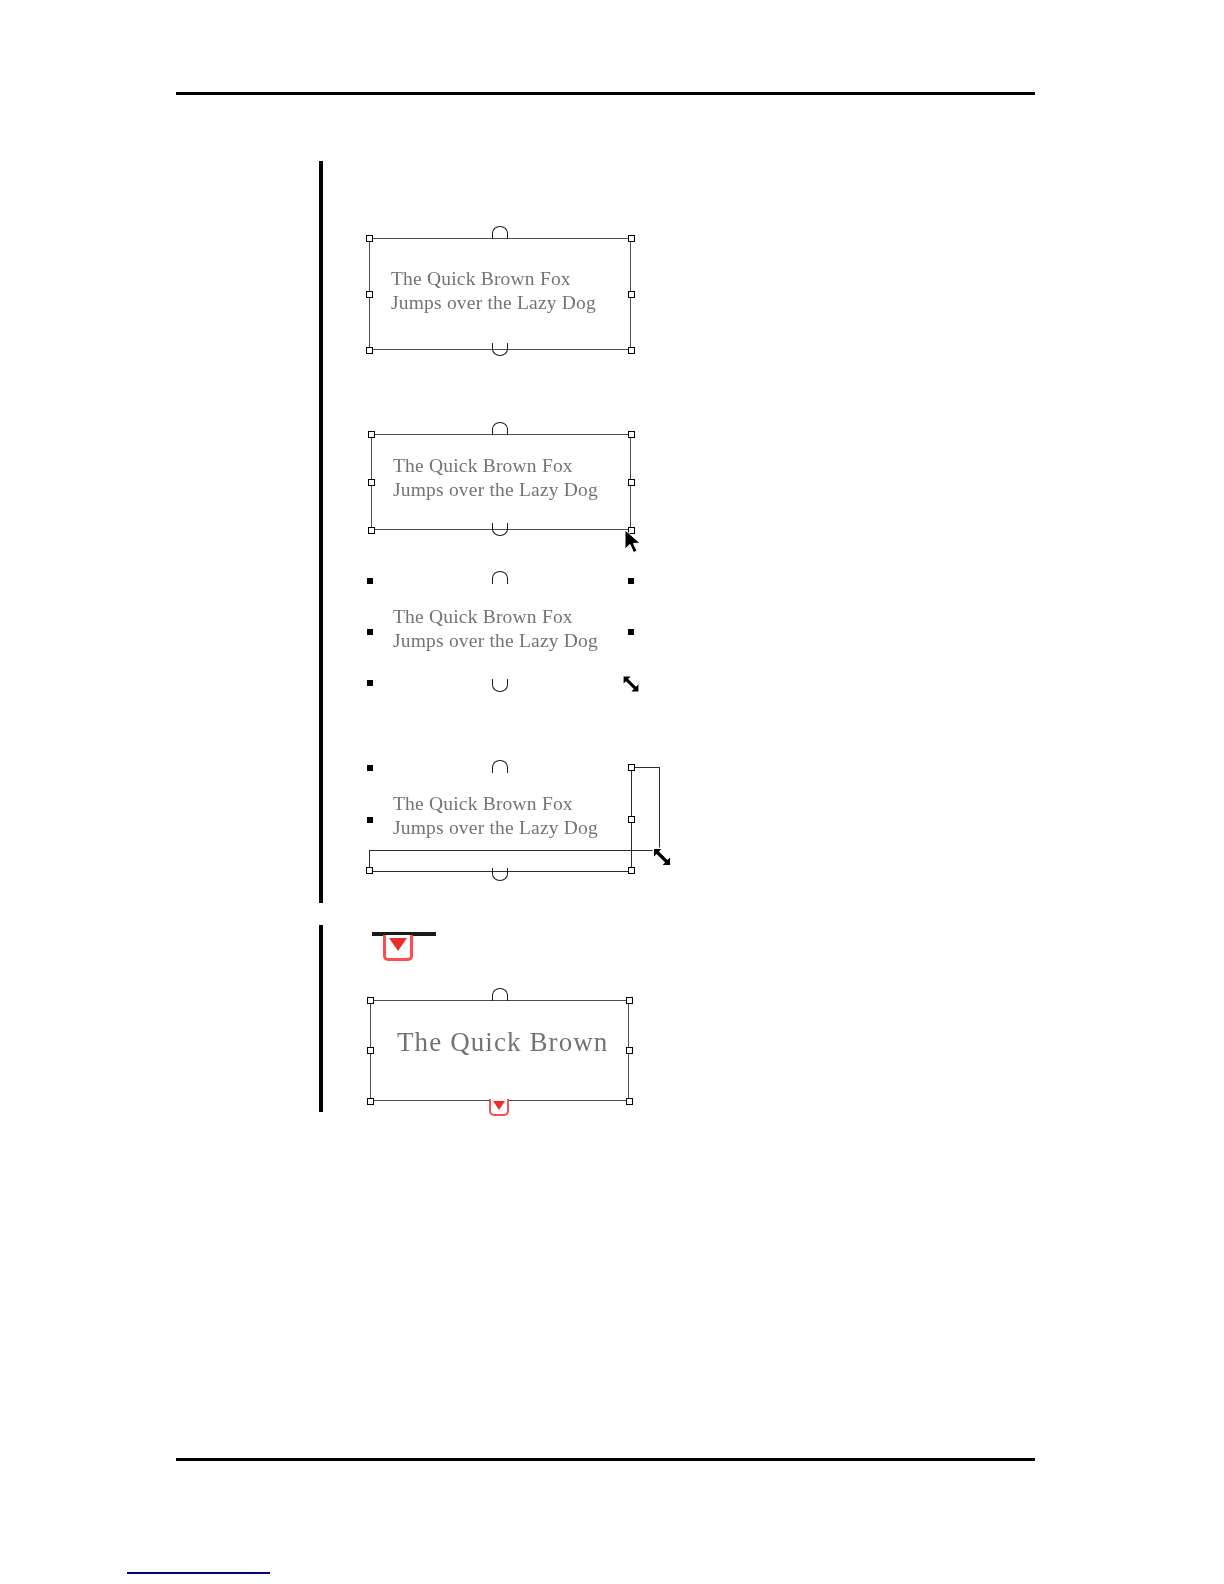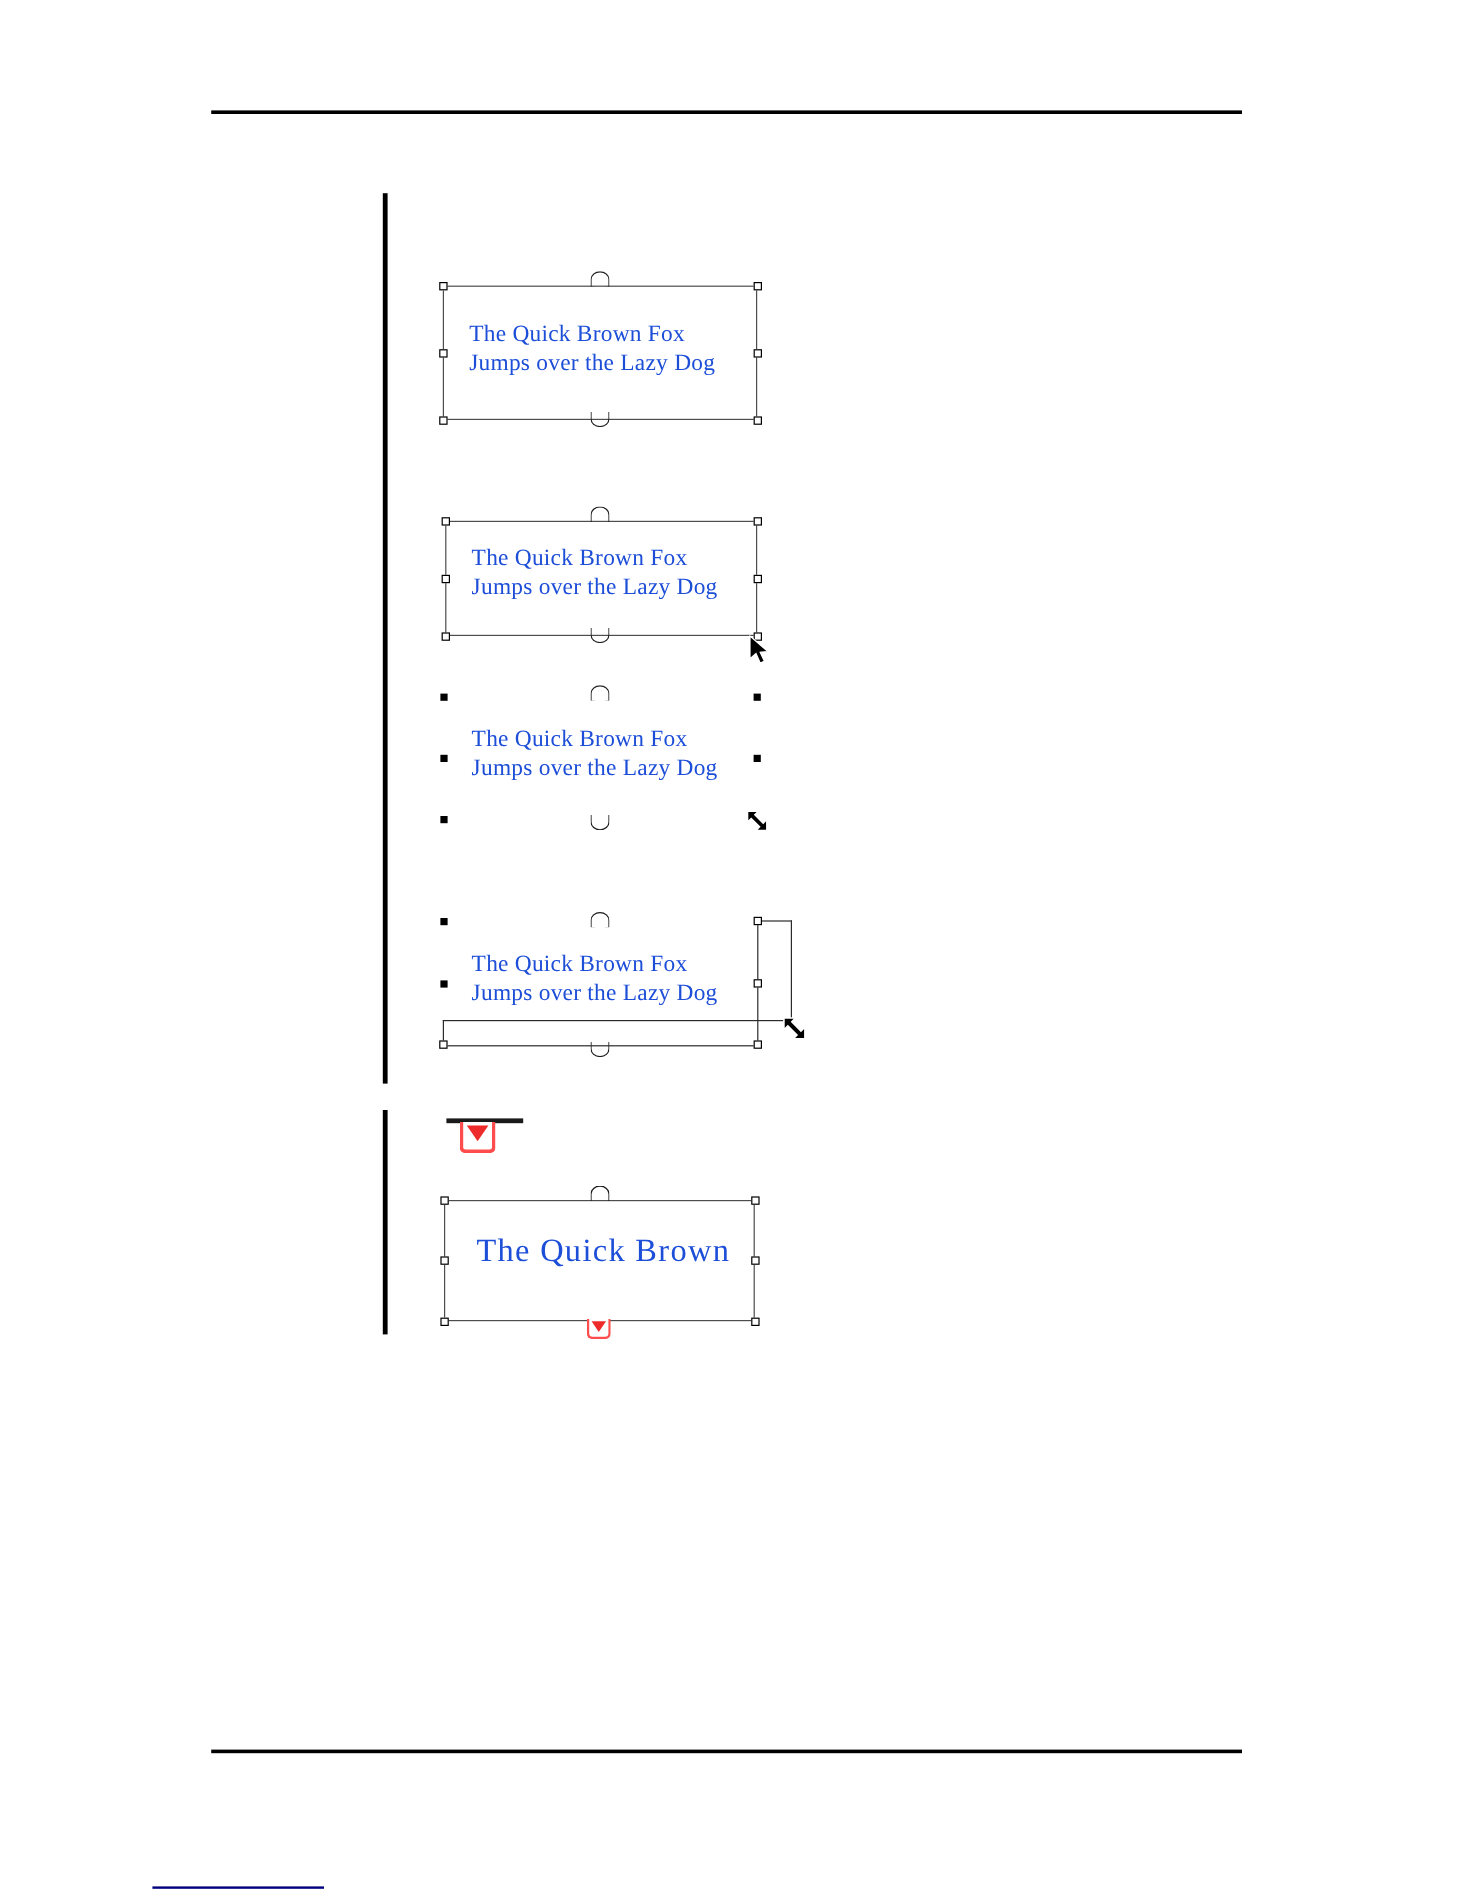--- a/index.html
+++ b/index.html
@@ -64,21 +64,21 @@
     position: absolute;
     border: 1px solid #4d4d4d;
     background: transparent;
     box-sizing: border-box;
   }
 
   
   .frame-text {
     position: absolute;
     font-family: "Liberation Serif", serif;
-    color: #1d4ed8;
+    color: #737373;
     white-space: nowrap;
     letter-spacing: 0.2px;
   }
   .frame-text .line { display: block; }
   .size-sm { font-size: 19.5px; line-height: 24px; }
   .size-lg { font-size: 27px; line-height: 34px; letter-spacing: 1.1px; }
 
   
   .handle {
     position: absolute;

